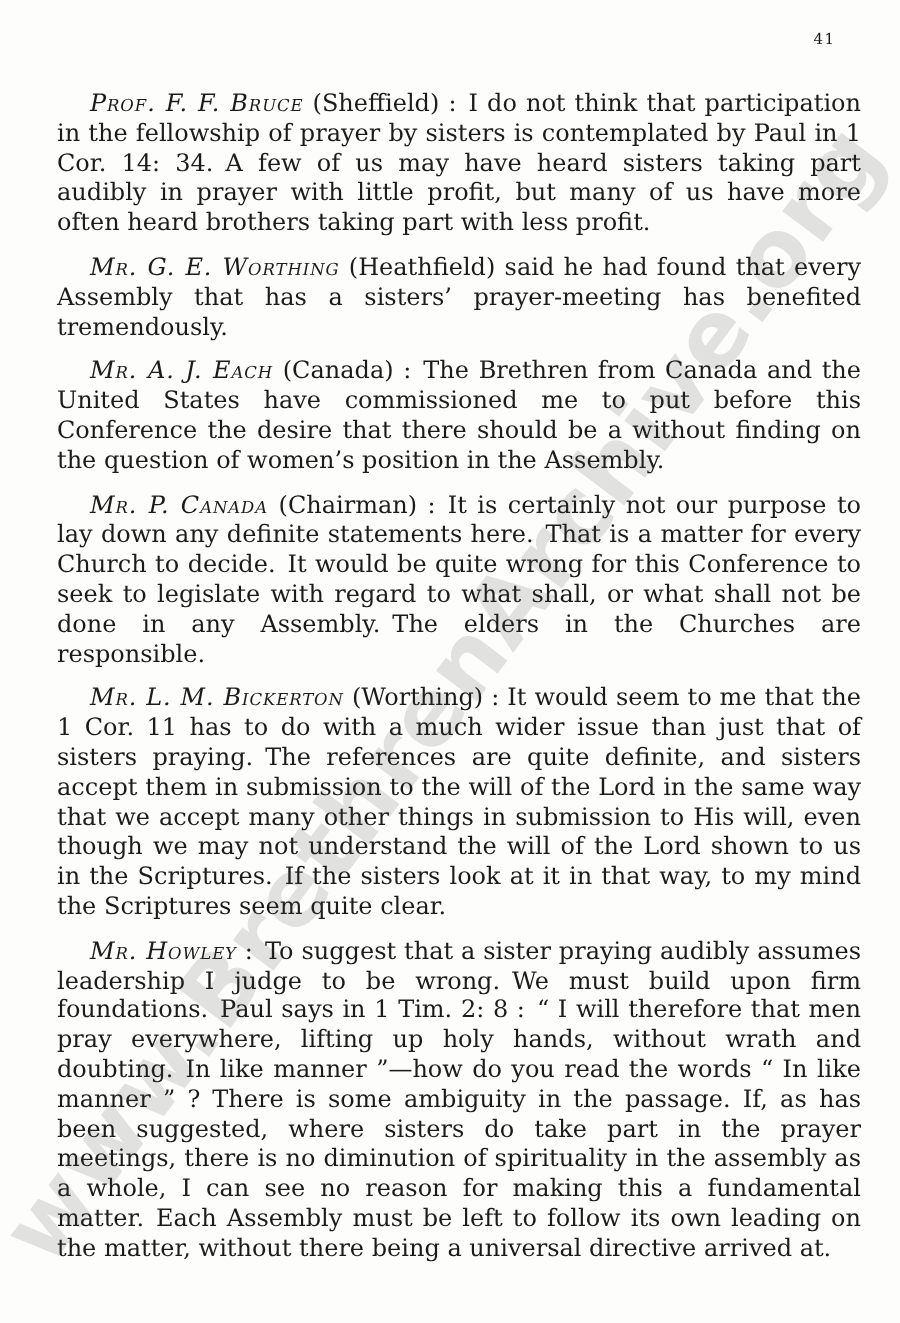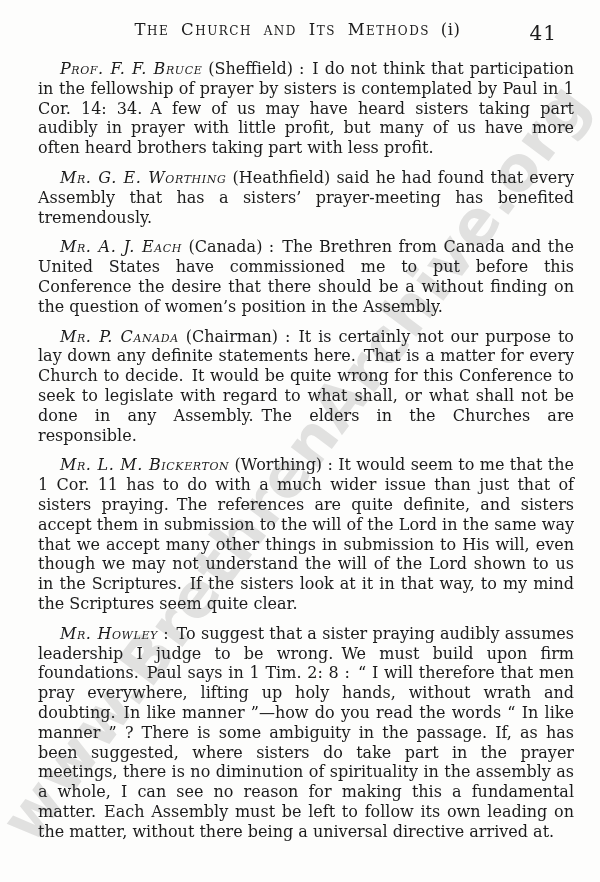--- a/index.html
+++ b/index.html
@@ -34,21 +34,21 @@
     text-align:center;
     font-size:16.5px;
     letter-spacing:1.5px;
     word-spacing:5px;
   }
   .running-title .sc{ font-variant:small-caps; }
   .running-title .suffix{ font-variant:normal; letter-spacing:0.5px; }
   .pagenum{
     position:absolute;
     right:0;top:1px;
-    font-size:20px;
+    font-size:10px;
     letter-spacing:1px;
   }
   .page-body{
     position:relative;
     margin:15px 26px 0 38px;
     text-align:justify;
     font-size:16px;
     line-height:19.8px;
     z-index:1;
   }
@@ -63,23 +63,20 @@
   }
 </style>
 </head>
 <body>
 
 <div class="page">
 
   <div class="watermark">www.BrethrenArchive.org</div>
 
   <div class="page-header">
-    <div class="running-title">
-      <span class="sc">The Church and Its Methods</span><span class="suffix"> (i)</span>
-    </div>
     <div class="pagenum">41</div>
   </div>
 
   <div class="page-body">
       <p class="para"><span class="speaker">Prof. F. F. Bruce</span><span> (Sheffield) : I do not think that participation in the fellowship of prayer by sisters is contemplated by Paul in 1 Cor. 14: 34. A few of us may have heard sisters taking part audibly in prayer with little profit, but many of us have more often heard brothers taking part with less profit.</span></p>
       <p class="para"><span class="speaker">Mr. G. E. Worthing</span><span> (Heathfield) said he had found that every Assembly that has a sisters’ prayer-meeting has benefited tremendously.</span></p>
       <p class="para"><span class="speaker">Mr. A. J. Each</span><span> (Canada) : The Brethren from Canada and the United States have commissioned me to put before this Conference the desire that there should be a without finding on the question of women’s position in the Assembly.</span></p>
       <p class="para"><span class="speaker">Mr. P. Canada</span><span> (Chairman) : It is certainly not our purpose to lay down any definite statements here. That is a matter for every Church to decide. It would be quite wrong for this Conference to seek to legislate with regard to what shall, or what shall not be done in any Assembly. The elders in the Churches are responsible.</span></p>
       <p class="para"><span class="speaker">Mr. L. M. Bickerton</span><span> (Worthing) : It would seem to me that the 1 Cor. 11 has to do with a much wider issue than just that of sisters praying. The references are quite definite, and sisters accept them in submission to the will of the Lord in the same way that we accept many other things in submission to His will, even though we may not understand the will of the Lord shown to us in the Scriptures. If the sisters look at it in that way, to my mind the Scriptures seem quite clear.</span></p>
       <p class="para"><span class="speaker">Mr. Howley</span><span> : To suggest that a sister praying audibly assumes leadership I judge to be wrong. We must build upon firm foundations. Paul says in 1 Tim. 2: 8 : “ I will therefore that men pray everywhere, lifting up holy hands, without wrath and doubting. In like manner ”—how do you read the words “ In like manner ” ? There is some ambiguity in the passage. If, as has been suggested, where sisters do take part in the prayer meetings, there is no diminution of spirituality in the assembly as a whole, I can see no reason for making this a fundamental matter. Each Assembly must be left to follow its own leading on the matter, without there being a universal directive arrived at.</span></p>

